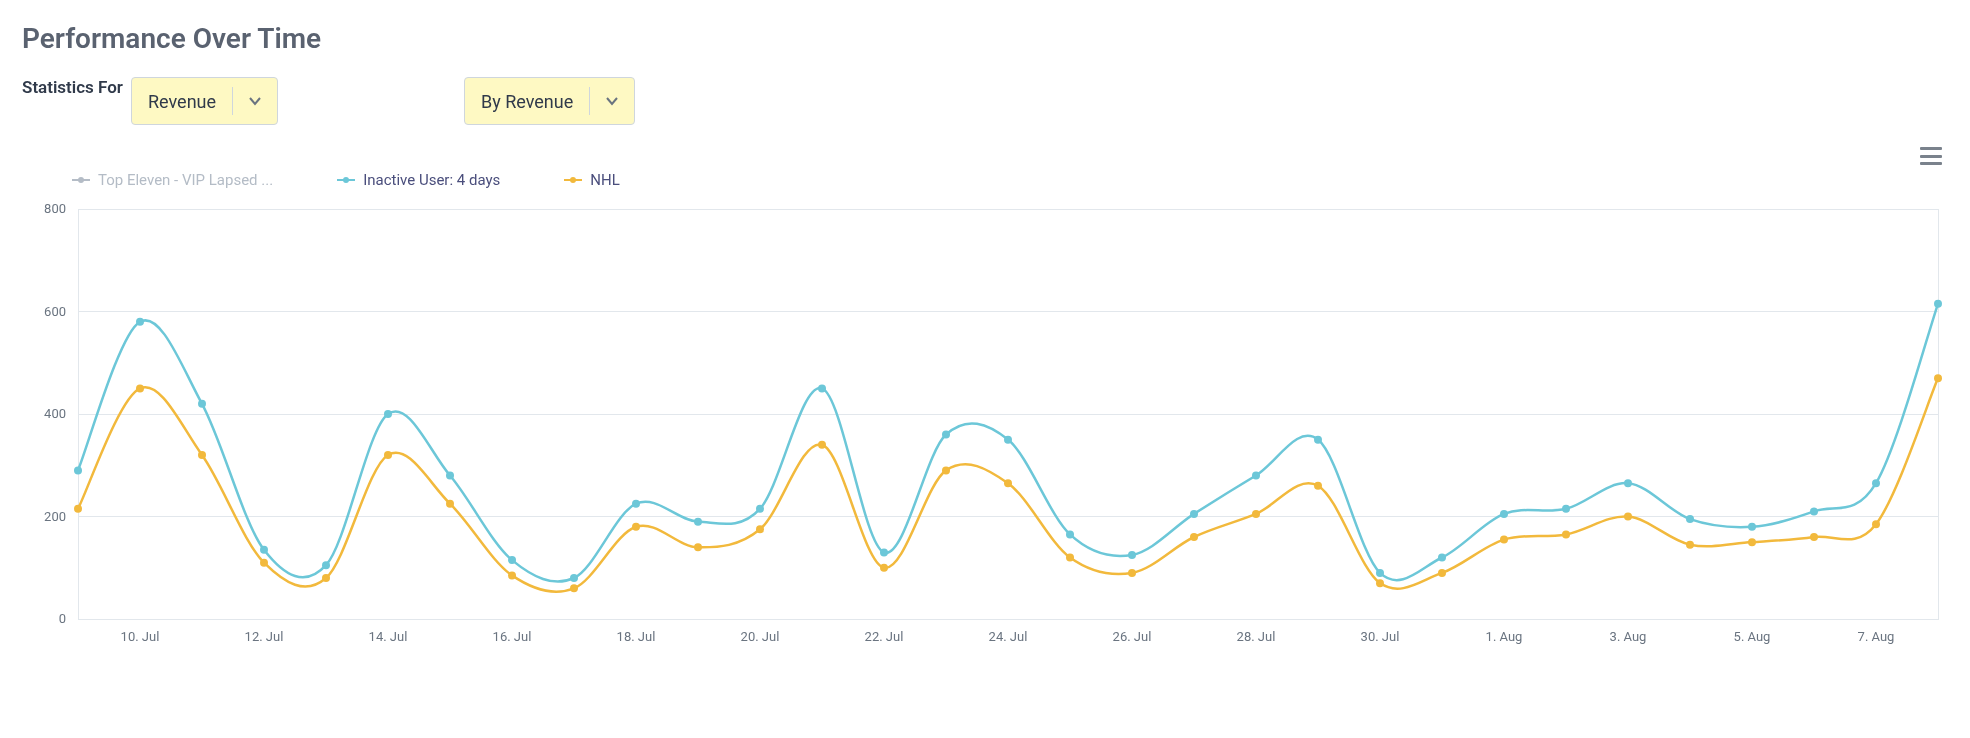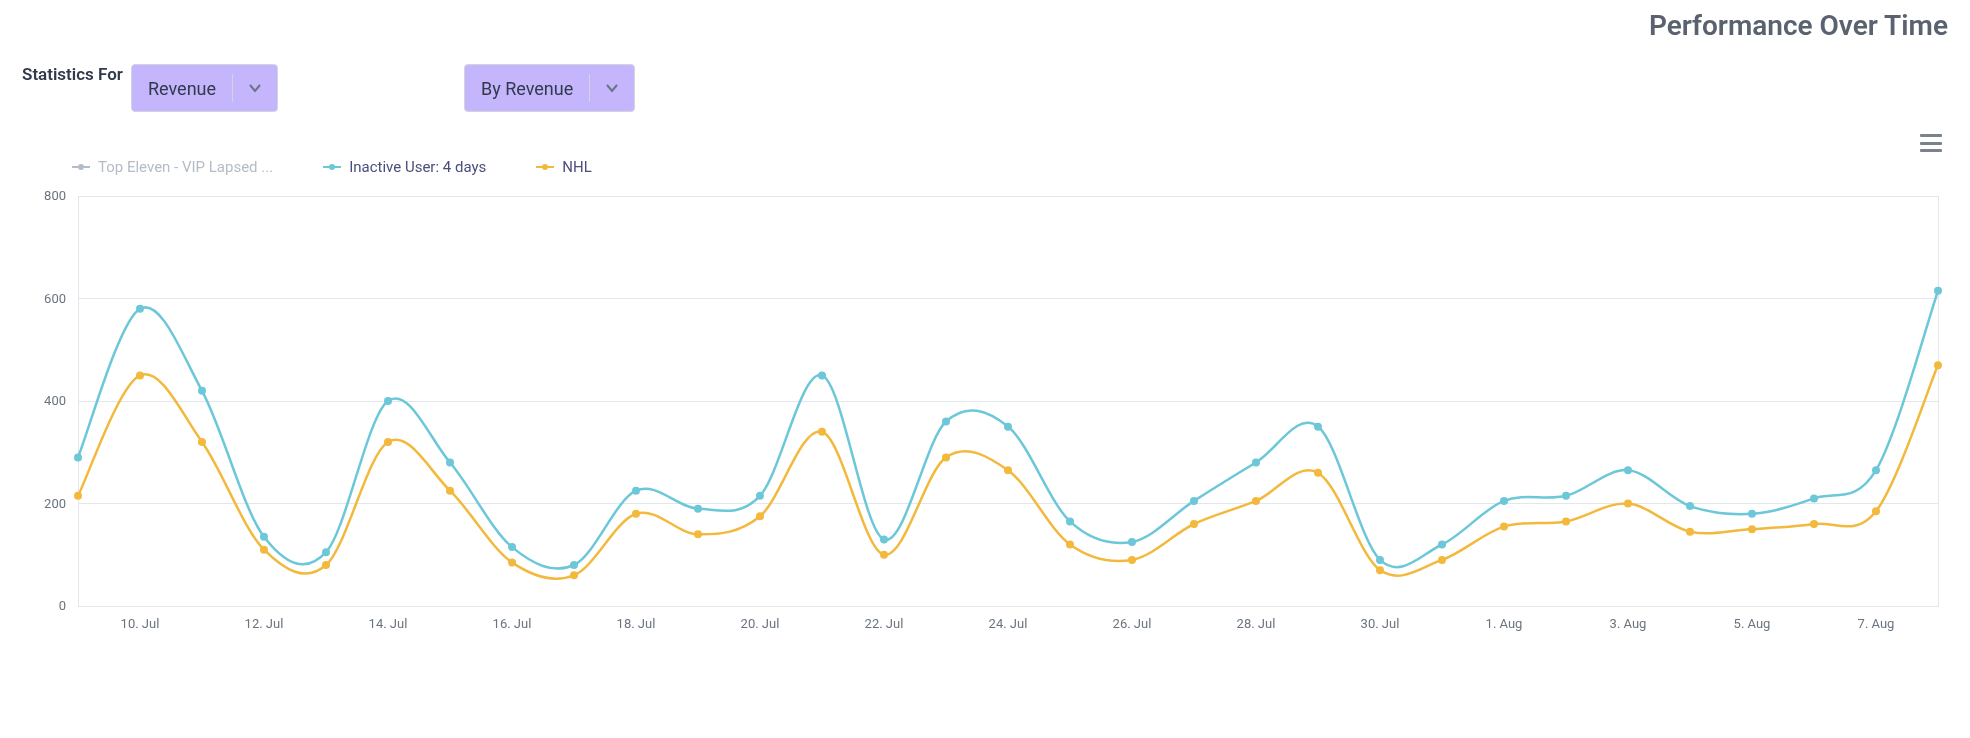--- a/index.html
+++ b/index.html
@@ -11,38 +11,38 @@
     --grid:#e2e7ec;
     --axis:#9aa5b1;
     --tick:#6a7480;
     --series-grey:#b4bcc6;
     --series-blue:#6cc7d8;
     --series-yellow:#f2b93c;
     --title-grey:#5a6270;
     --legend-purple:#4a4e7c;
   }
   html,body{margin:0;padding:0;background:#fff;font-family:-apple-system,BlinkMacSystemFont,"Segoe UI",Roboto,Helvetica,Arial,sans-serif;color:var(--text-dark);}
-  .wrap{box-sizing:border-box;width:1970px;padding:9px 22px 10px 22px;text-align:right;}
+  .wrap{box-sizing:border-box;width:1970px;padding:22px 22px 10px 22px;}
   h1{margin:0 0 22px 0;font-size:28px;font-weight:600;color:var(--title-grey);}
   .controls{display:flex;gap:22px;}
   .ctrl{display:flex;flex-direction:row;gap:8px;}
   .ctrl-label{font-size:17px;font-weight:600;color:var(--text-dark);}
-  .select{position:relative;display:flex;align-items:center;height:48px;border:1px solid var(--border);border-radius:4px;background:#c4b5fd;box-sizing:border-box;}
+  .select{position:relative;display:flex;align-items:center;height:48px;border:1px solid var(--border);border-radius:4px;background:#fef9c3;box-sizing:border-box;}
   .select.focused{border:2px solid var(--focus);}
   .select-value{flex:1;padding:0 16px;font-size:18px;color:var(--text-dark);white-space:nowrap;overflow:hidden;text-overflow:ellipsis;}
   .select-sep{width:1px;height:28px;background:var(--border);}
   .select-chevron{width:44px;display:flex;align-items:center;justify-content:center;cursor:pointer;}
   .select-clear{width:36px;display:flex;align-items:center;justify-content:center;cursor:pointer;color:#6a7480;}
   .select-chevron svg, .select-clear svg{width:14px;height:14px;stroke:var(--text-muted);stroke-width:2;fill:none;}
   .cursor-bar{display:inline-block;width:1px;height:22px;background:var(--text-dark);margin-left:2px;vertical-align:middle;}
   .menu-row{display:flex;justify-content:flex-end;margin-top:22px;margin-right:6px;}
   .hamburger{width:22px;height:18px;display:flex;flex-direction:column;justify-content:space-between;cursor:pointer;}
   .hamburger span{display:block;height:3px;background:#7a828c;border-radius:1px;}
   .chart-area{position:relative;margin-top:6px;}
-  .legend{display:flex;gap:50px;padding-left:50px;font-size:15px;color:var(--legend-purple);}
+  .legend{display:flex;gap:64px;padding-left:50px;font-size:15px;color:var(--legend-purple);}
   .legend-item{display:flex;align-items:center;gap:8px;cursor:pointer;}
   .legend-item.muted{color:var(--series-grey);}
   .l-swatch{display:inline-flex;align-items:center;width:18px;height:12px;}
   .l-swatch svg{width:18px;height:12px;}
   svg.plot{display:block;}
   .grid line{stroke:var(--grid);stroke-width:1;shape-rendering:crispEdges;}
   .plot-border{fill:none;stroke:var(--grid);stroke-width:1;shape-rendering:crispEdges;}
   .ytick text{font-size:13px;fill:var(--tick);}
   .xtick text{font-size:13px;fill:var(--tick);}
   .series path{fill:none;stroke-width:2.5;}

